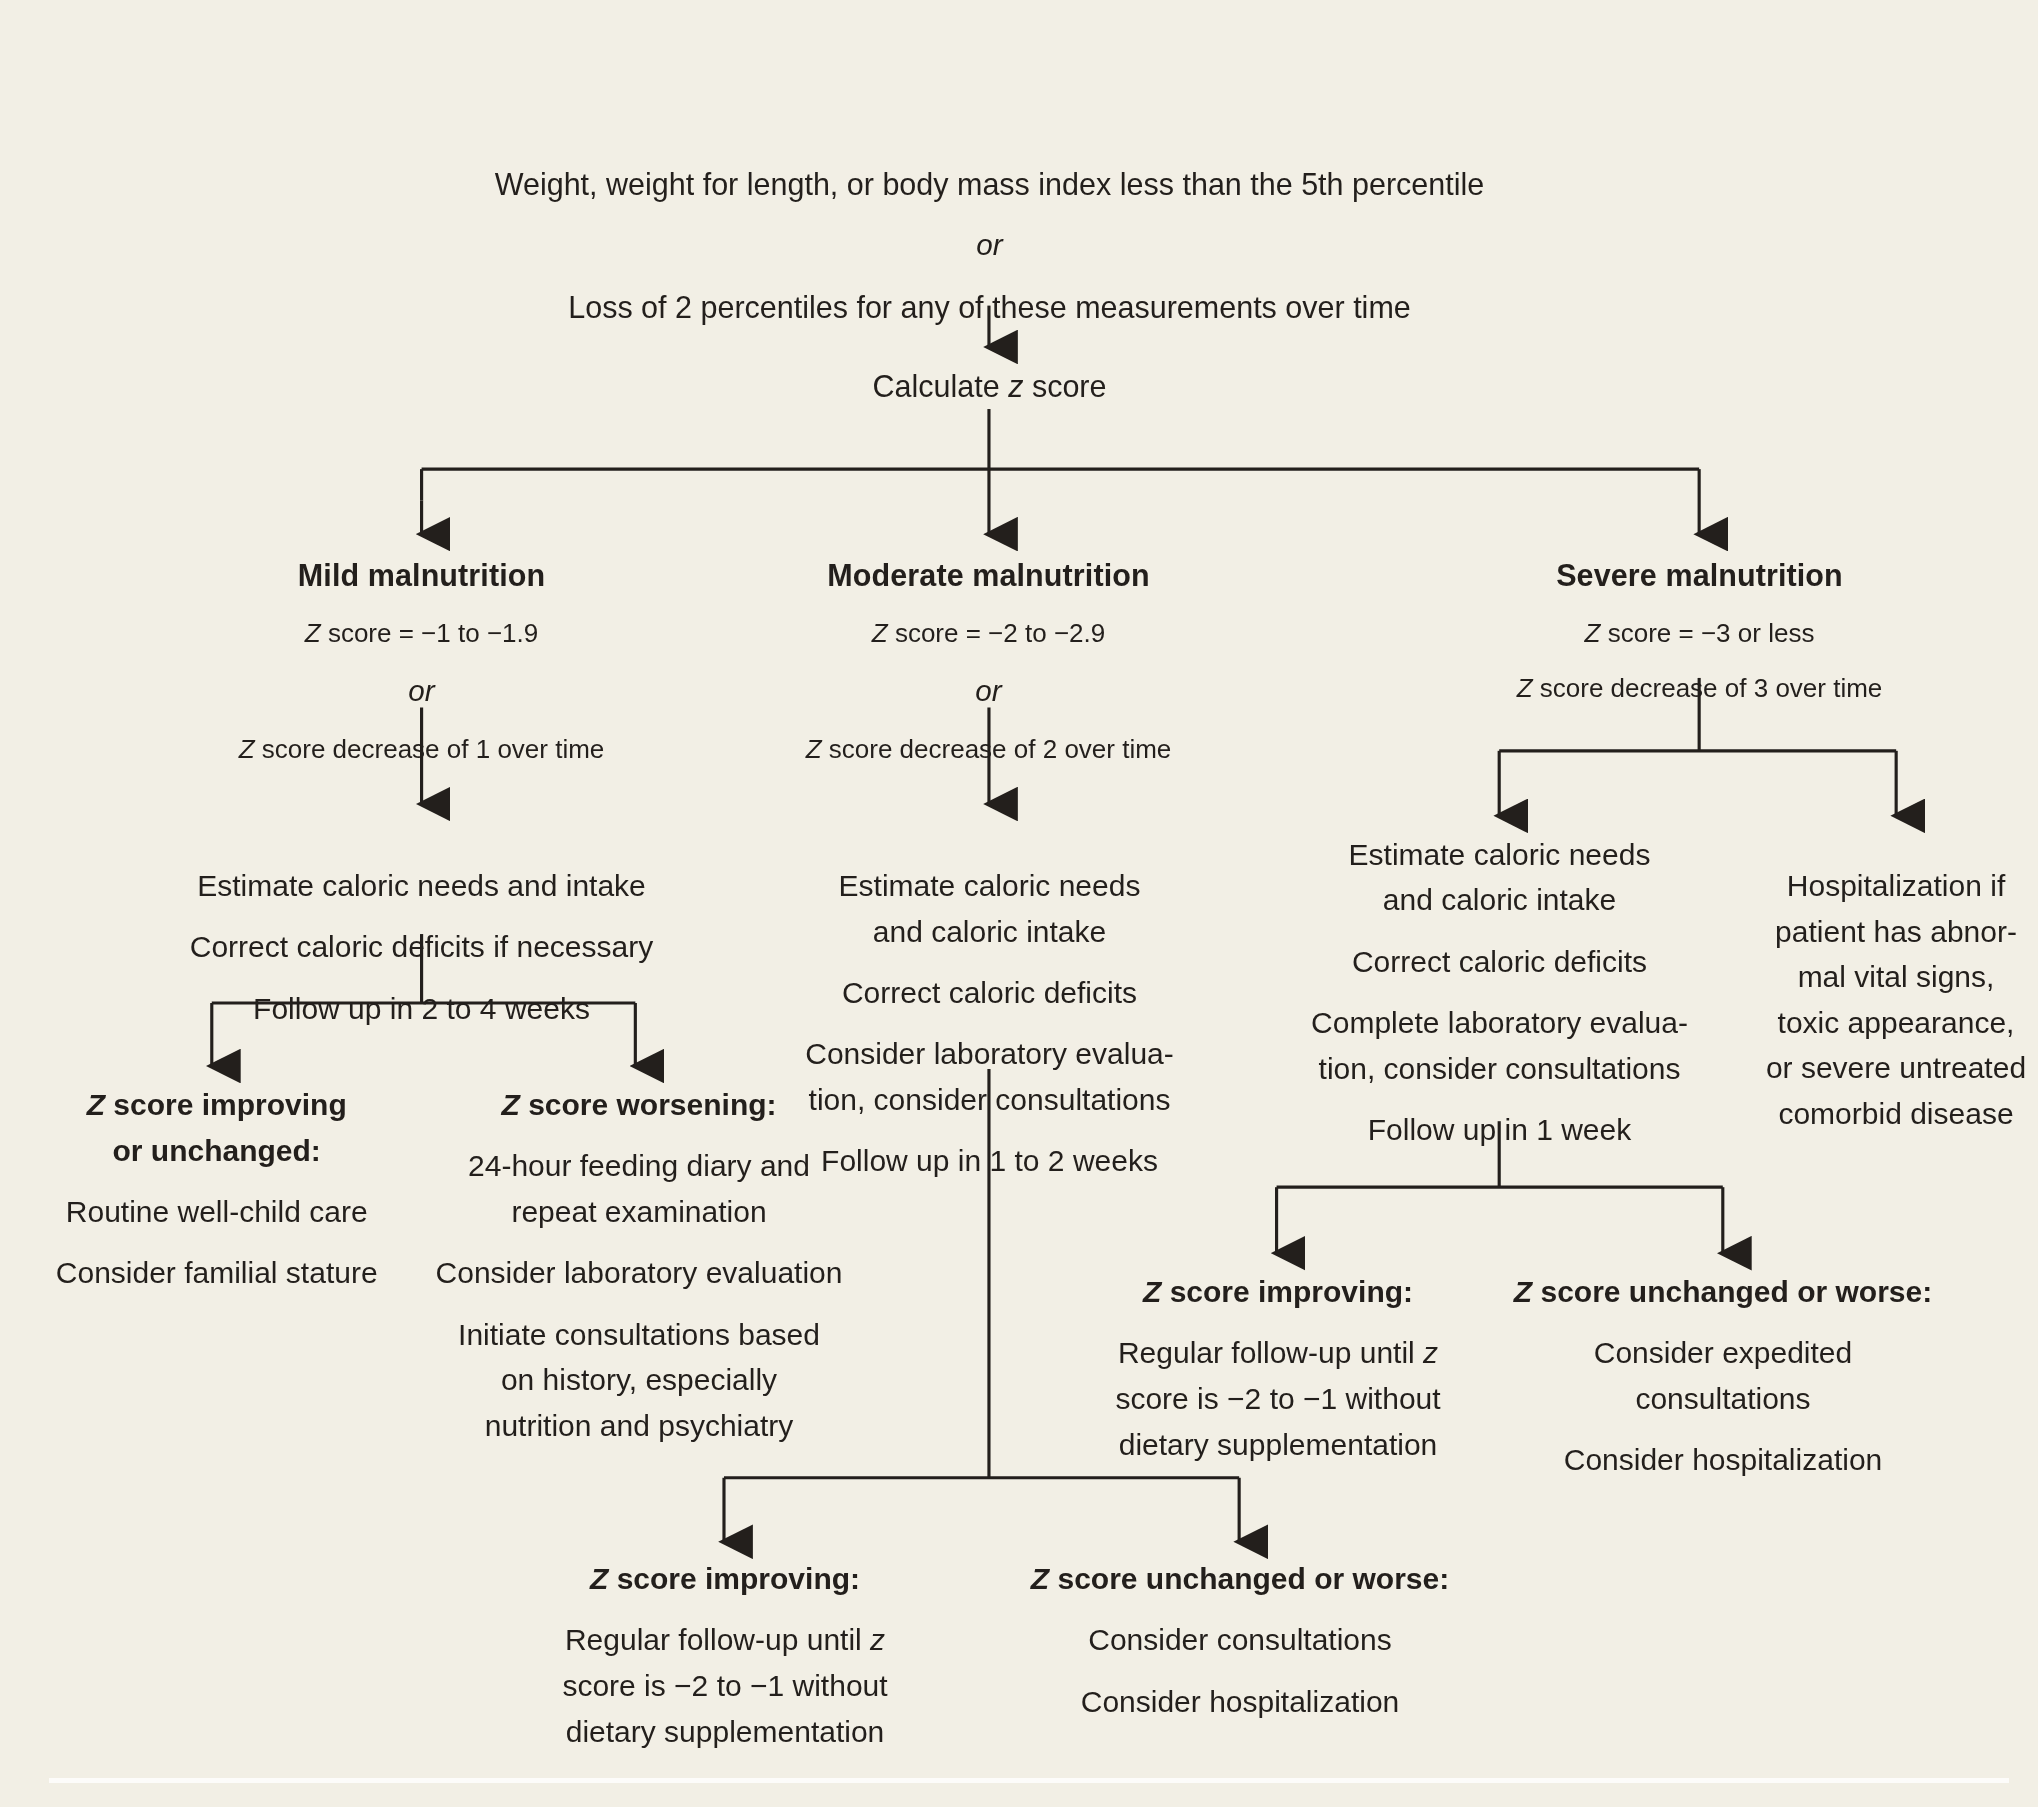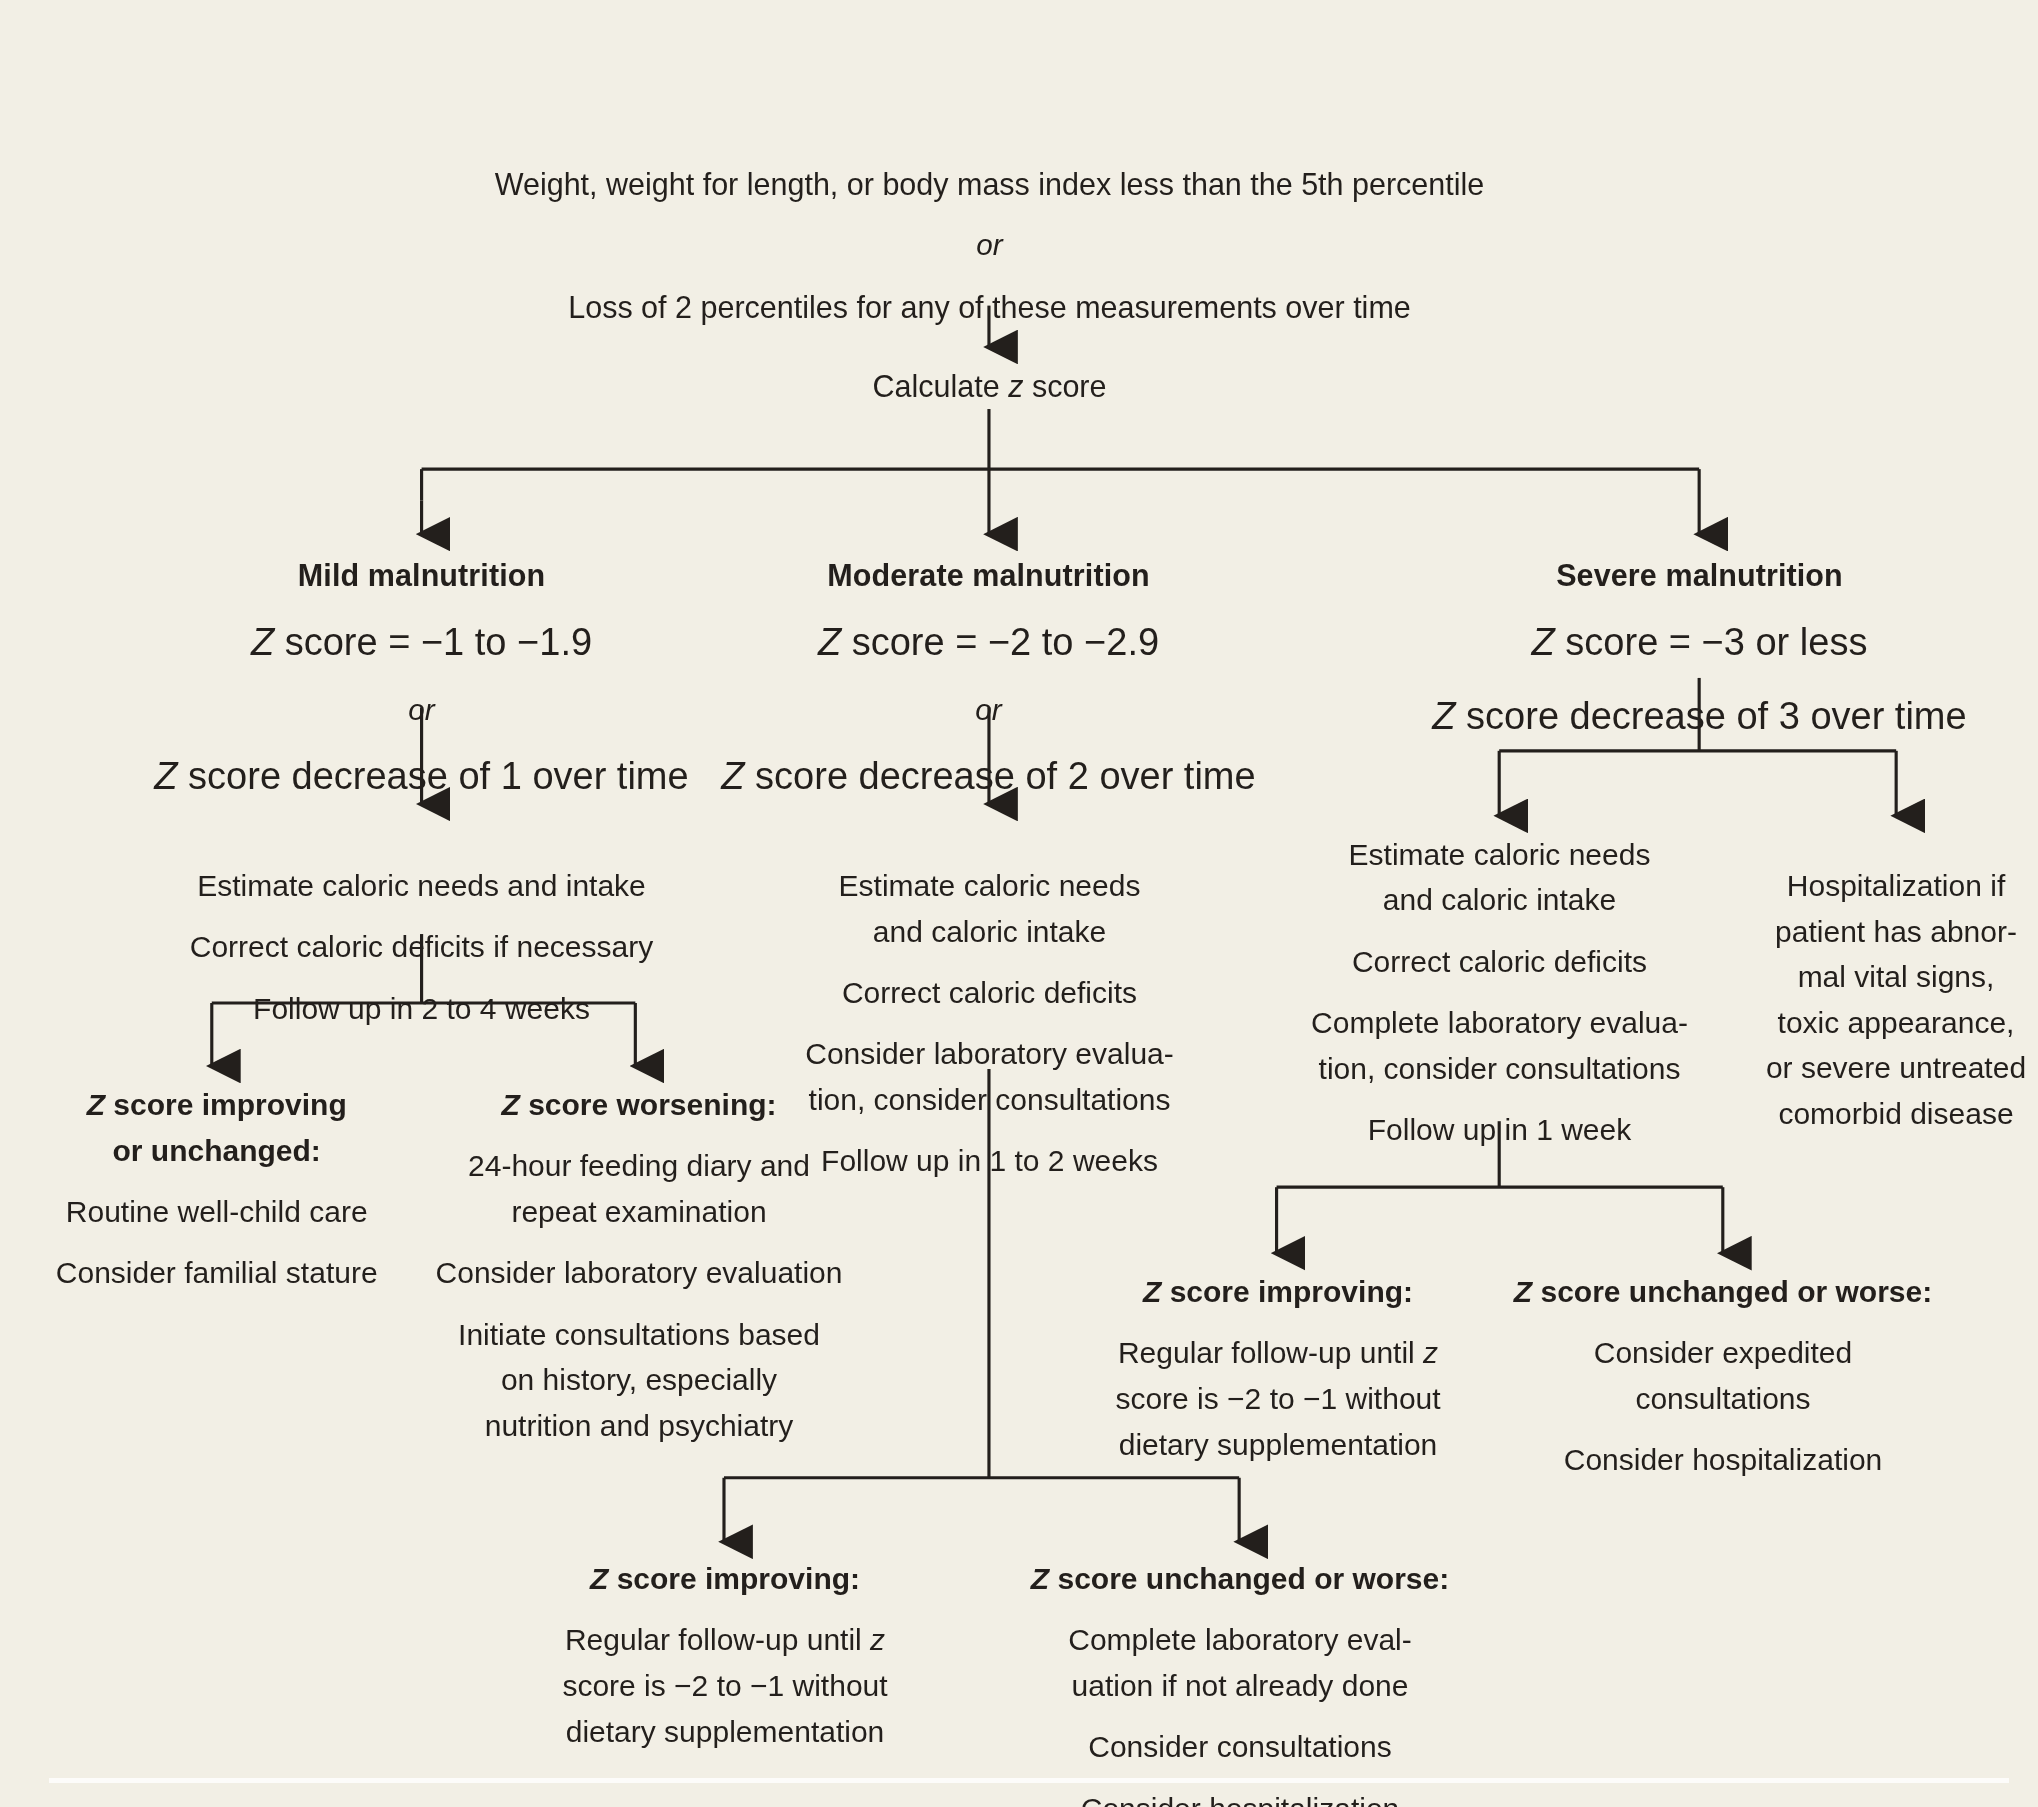--- a/index.html
+++ b/index.html
@@ -33,21 +33,21 @@
     line-height: 1.52;
     box-sizing: border-box;
   }
   .line {
     display: block;
     white-space: pre-wrap;
   }
   .t-root   { font-size: 30.5px; margin-top: 21px; }
   .t-calc   { font-size: 30.5px; }
   .t-head   { font-size: 30.5px; font-weight: bold; letter-spacing: 0.1px; }
-  .t-body   { font-size: 38px; }
+  .t-body   { font-size: 26px; }
   .t-or     { font-size: 29.6px; font-style: italic; }
   .t-sub    { font-size: 30px; margin-top: 47px; }
   .t-subhead{ font-size: 30px; font-weight: bold; }
   .ital { font-style: italic; }
   .gap-sm { margin-top: 15.8px; }
   .bottom-rule {
     position: absolute;
     left: 49px;
     top: 1778px;
     width: 1960px;
@@ -200,22 +200,20 @@
 
   <div class="node" style="left:550px; top:1556px; width:350px;">
     <span class="line t-subhead"><span class="ital">Z</span><span> score improving:</span></span>
     <span class="line t-sub gap-sm"><span>Regular follow-up until </span><span class="ital">z</span><span>
 score is −2 to −1 without
 dietary supplementation</span></span>
   </div>
 
   <div class="node" style="left:985px; top:1556px; width:510px;">
     <span class="line t-subhead"><span class="ital">Z</span><span> score unchanged or worse:</span></span>
-    <span class="line t-sub gap-sm">Complete laboratory eval-
-uation if not already done</span>
     <span class="line t-sub gap-sm">Consider consultations</span>
     <span class="line t-sub gap-sm">Consider hospitalization</span>
   </div>
 
   <div class="bottom-rule"></div>
 
 </div>
 
 
 </body></html>

